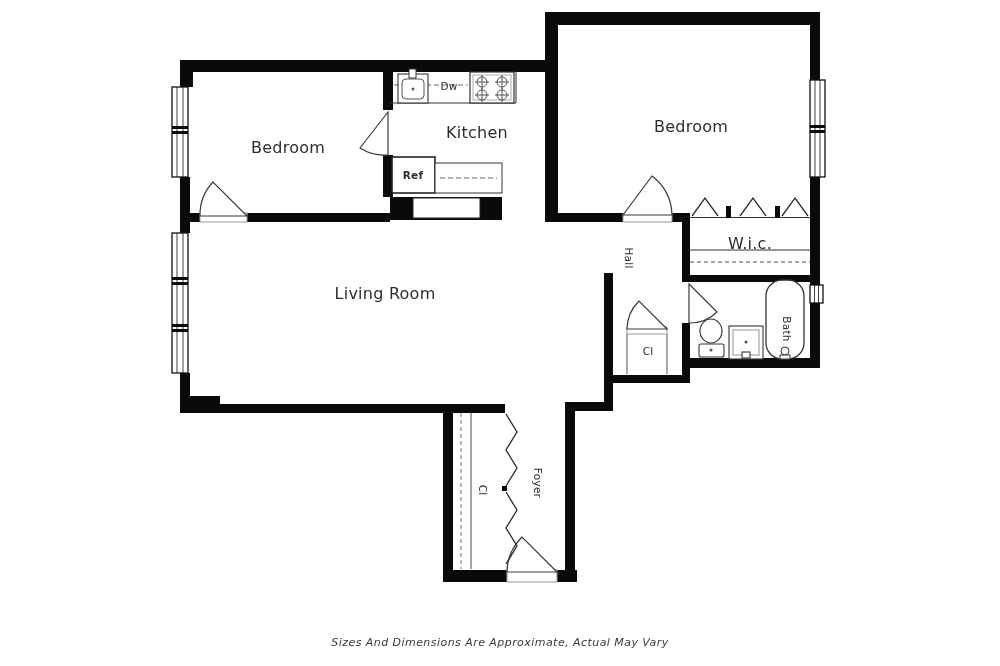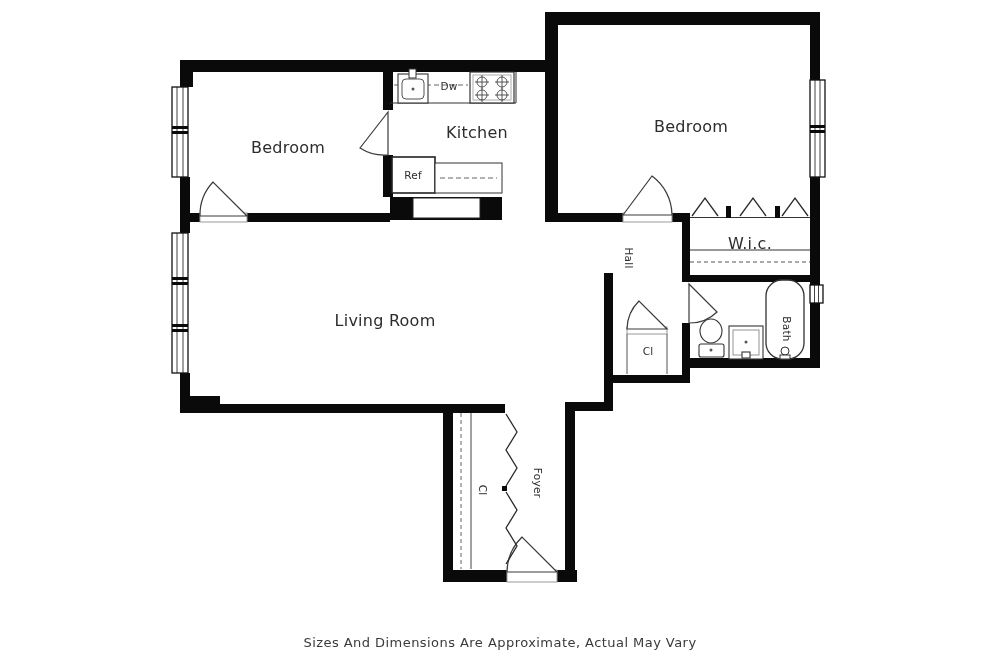--- a/index.html
+++ b/index.html
@@ -19,24 +19,25 @@
     letter-spacing:.25px;
     white-space:nowrap;
     pointer-events:none;
   }
   .room-label.small{font-size:10.5px;}
   .room-label.rot{transform:translate(-50%,-50%) rotate(90deg);}
   .footer-note{
     position:absolute;
     left:500px;top:642px;
     transform:translate(-50%,-50%);
-    font-size:13px;
+    font-size:11px;
     letter-spacing:.45px;
     color:#3a3a3a;
     white-space:nowrap;
+    font-style:italic;
   }
 </style>
 </head>
 <body>
 
 <div class="stage">
 
   <svg class="plan-svg" width="1000" height="666" viewBox="0 0 1000 666">
 
     <g fill="#0a0a0a" stroke="none">
@@ -191,23 +192,23 @@
         <path d="M506,414 L517,432 L506,450 L517,468 L506,486 M506,492 L517,510 L506,528 L517,546 L506,564" fill="none" stroke="#2a2a2a" stroke-width="1.3"></path>
         <rect x="502" y="486" width="5" height="5" fill="#0a0a0a"></rect>
       </g>
     </g>
   </svg>
 
   <div class="room-label" style="left:288px;top:147px;">Bedroom</div>
   <div class="room-label" style="left:477px;top:132px;">Kitchen</div>
   <div class="room-label" style="left:691px;top:126px;">Bedroom</div>
   <div class="room-label" style="left:750px;top:243px;">W.i.c.</div>
-  <div class="room-label" style="left:385px;top:320px;">Living Room</div>
+  <div class="room-label" style="left:385px;top:293px;">Living Room</div>
   <div class="room-label rot small" style="left:629px;top:258px;">Hall</div>
   <div class="room-label small" style="left:648px;top:351px;">Cl</div>
   <div class="room-label rot small" style="left:787px;top:329px;">Bath</div>
   <div class="room-label rot small" style="left:538px;top:483px;">Foyer</div>
   <div class="room-label rot small" style="left:483px;top:490px;">Cl</div>
   <div class="room-label small" style="left:449px;top:86px;">Dw</div>
-  <div class="room-label small" style="left:413px;top:175px;">Ref</div>
+  <div class="room-label small" style="left:413px;top:175px;font-weight:bold;">Ref</div>
 
   <div class="footer-note">Sizes And Dimensions Are Approximate, Actual May Vary</div>
 </div>
 
 </body></html>

